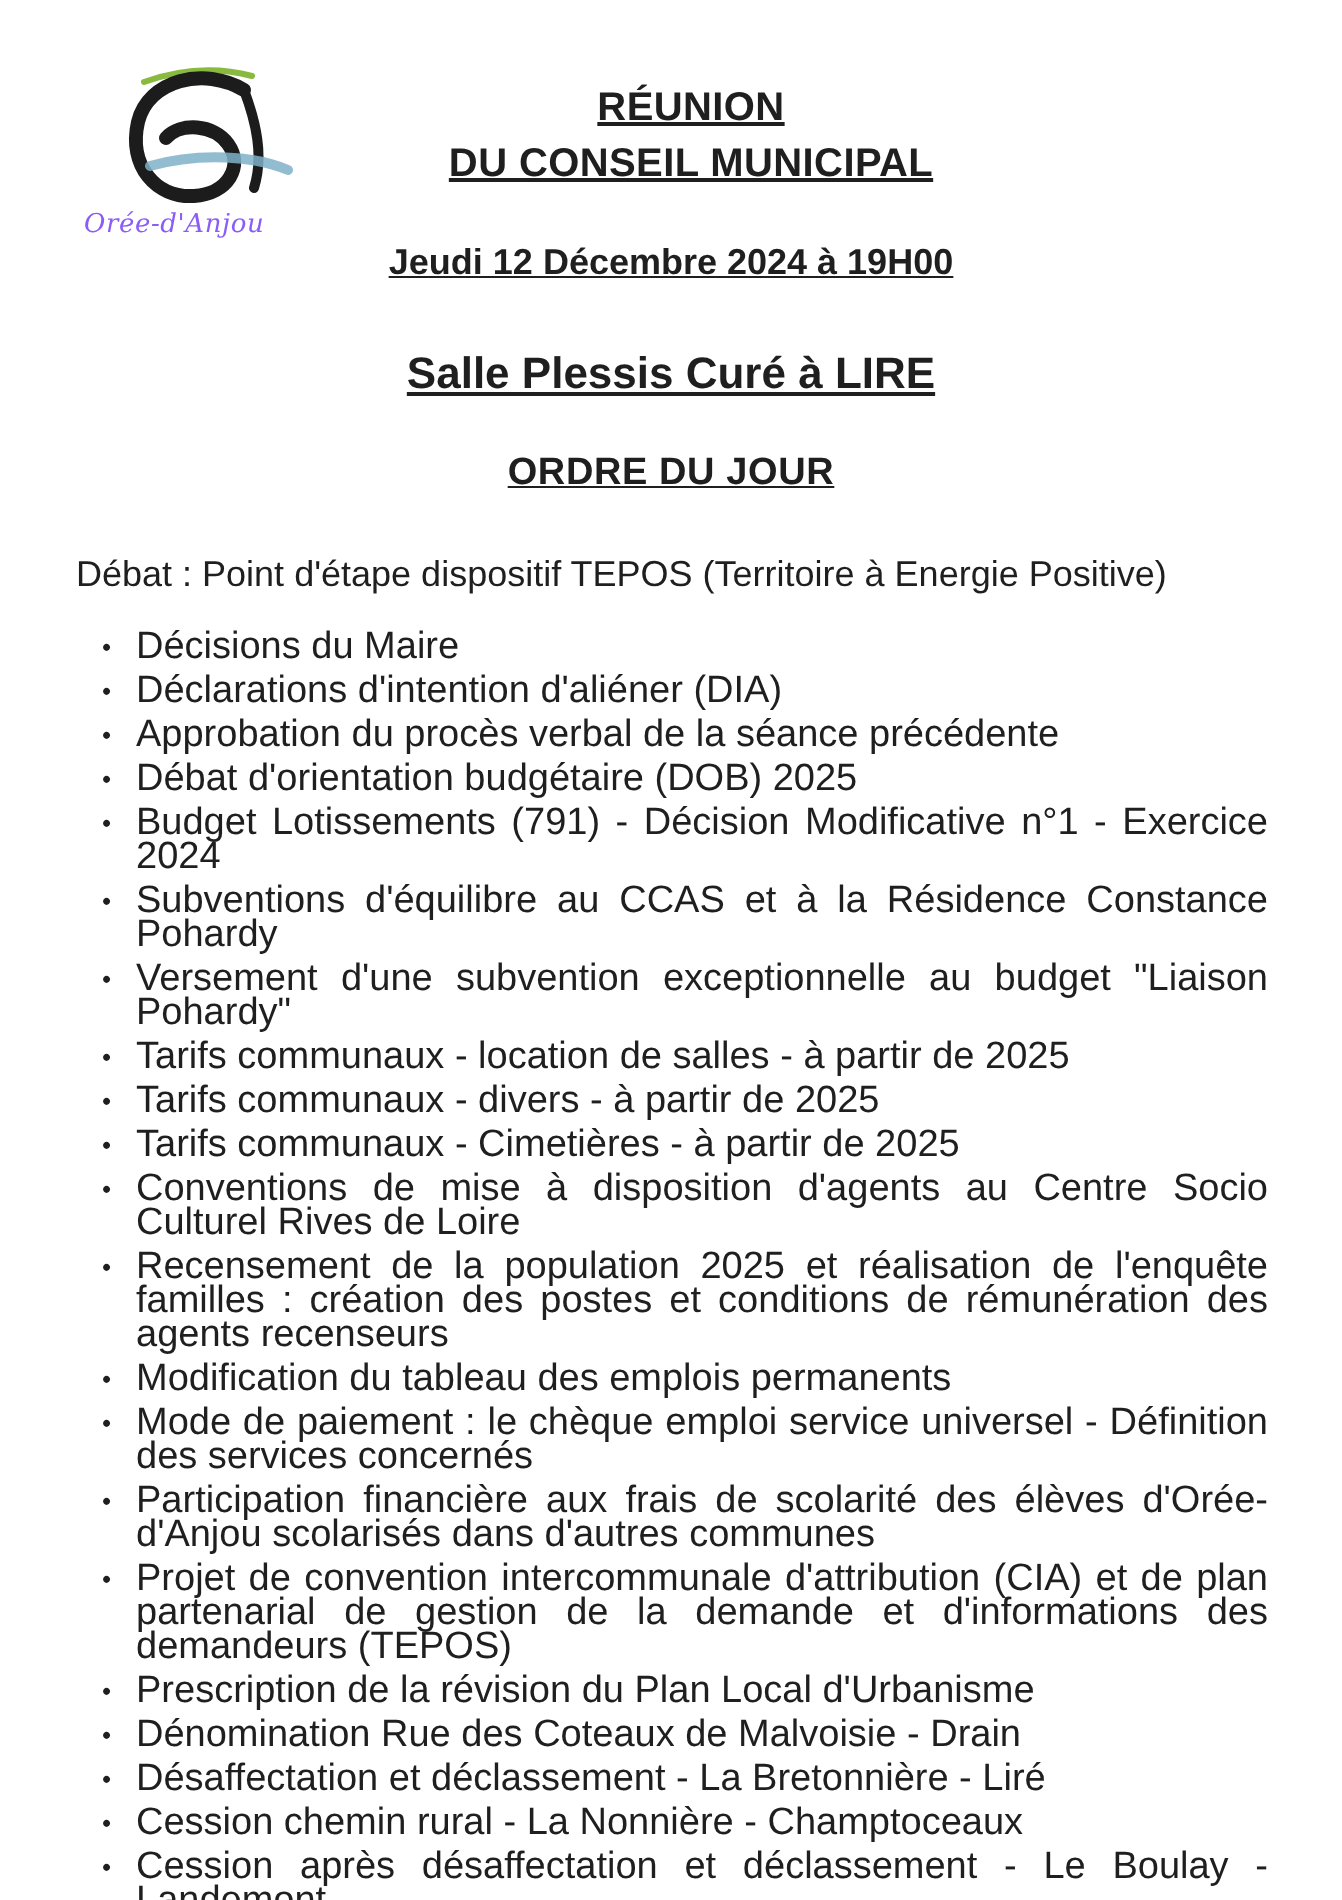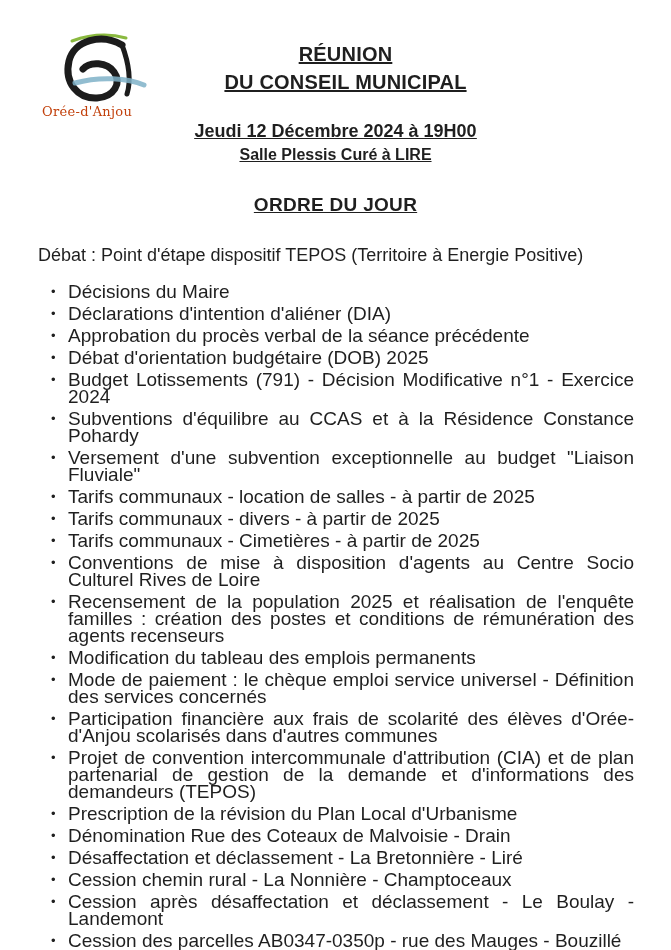--- a/index.html
+++ b/index.html
@@ -18,22 +18,23 @@
   
   .logo {
     position: absolute;
     top: 28px;
     left: 42px;
     width: 115px;
     text-align: left;
   }
   .logo-caption {
     font-family: "DejaVu Serif", serif;
+    font-style: italic;
     font-size: 13px;
-    color: #c2410c;
+    color: #8b5cf6;
     margin-top: -4px;
     letter-spacing: 0.3px;
   }
 
   
   .title-block {
     padding-top: 40px;
     text-align: center;
     transform: translateX(10px);
   }
@@ -59,22 +60,23 @@
     text-align: center;
     font-weight: bold;
     text-decoration: underline;
   }
   .meeting-datetime {
     font-size: 18px;
     line-height: 24px;
     text-decoration: underline;
   }
   .meeting-location {
-    font-size: 16px;
+    font-size: 22px;
     line-height: 24px;
+    margin-top: 32px;
   }
 
   
   .ordre-heading {
     margin-top: 27px;
     text-align: center;
     font-size: 19px;
     font-weight: bold;
     text-decoration: underline;
     letter-spacing: 0.3px;
@@ -156,21 +158,21 @@
       <li>
       <span>Débat d'orientation budgétaire (DOB) 2025</span>
     </li>
       <li>
       <span>Budget Lotissements (791) - Décision Modificative n°1 - Exercice 2024</span>
     </li>
       <li>
       <span>Subventions d'équilibre au CCAS et à la Résidence Constance Pohardy</span>
     </li>
       <li>
-      <span>Versement d'une subvention exceptionnelle au budget "Liaison Fluviale"</span>
+      <span>Versement d'une subvention exceptionnelle au budget "Liaison Pohardy"</span>
     </li>
       <li>
       <span>Tarifs communaux - location de salles - à partir de 2025</span>
     </li>
       <li>
       <span>Tarifs communaux - divers - à partir de 2025</span>
     </li>
       <li>
       <span>Tarifs communaux - Cimetières - à partir de 2025</span>
     </li>

